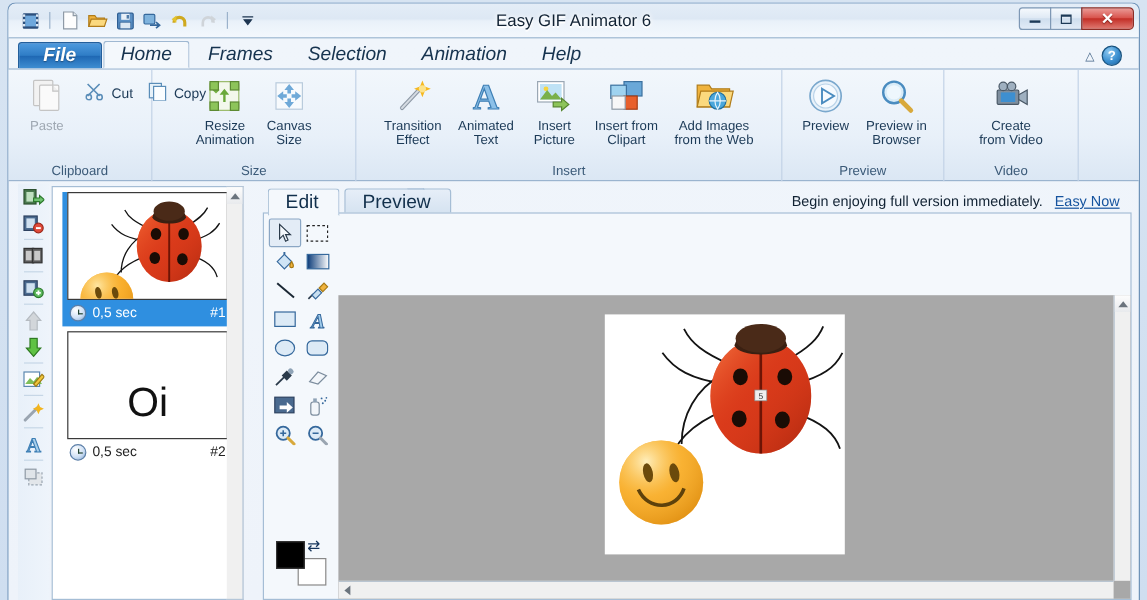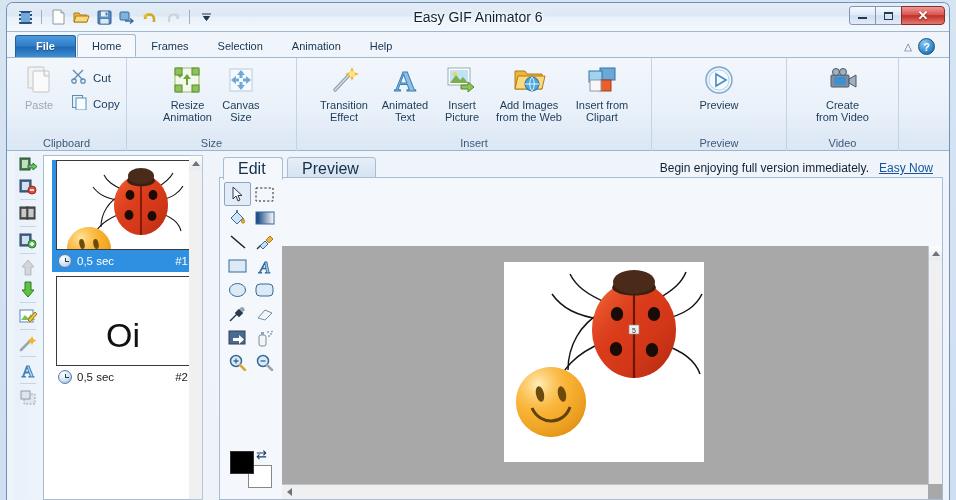--- a/index.html
+++ b/index.html
@@ -83,25 +83,26 @@
 
   
   #ribbon-tabs {
     position: absolute; left: 0; top: 29px; right: 0; height: 25px;
     display: flex; align-items: flex-end;
     z-index: 4;
   }
   .rtab {
     height: 21px; line-height: 20px;
     padding: 0 14px;
-    font-size: 11px; color: #16334f;
+    font-size: 16px; color: #16334f;
     margin-right: 1px;
     border-radius: 3px 3px 0 0;
     position: relative;
     white-space: nowrap;
+    font-style: italic;
   }
   .rtab.file {
     background: linear-gradient(to bottom,#4e9ade 0%, #2f7dc6 48%, #1f68b4 52%, #3e8ed2 100%);
     color: #fff;
     height: 22px; line-height: 21px;
     border: 1px solid #235f9c;
     border-bottom: none;
     margin-left: 8px;
     padding: 0 20px;
     font-weight: 600;
@@ -156,21 +157,21 @@
   }
   .rbtn .ico { height: 34px; display: flex; align-items: center; justify-content: center; }
   .rbtn .lbl {
     font-size: 11px; color: #1c3a57; text-align: center; line-height: 12px;
     margin-top: 2px; white-space: pre-line;
   }
   .rbtn.disabled .lbl { color: #9fa8b2; }
 
   
   .clip-wrap { display: flex; align-items: flex-start; }
-  .clip-small { display: flex; flex-direction: column; padding-top: 4px; }
+  .clip-small { display: flex; flex-direction: row; padding-top: 4px; }
   .clip-small-btn { display:flex; align-items:center; gap: 5px; padding: 3px 6px; border-radius:3px; }
   .clip-small-btn .lbl2 { font-size: 11.5px; color: #1c3a57; }
 
   
   #main { position: absolute; left: 0; top: 148px; right: 0; bottom: 0; }
 
   
   #frame-tools {
     position: absolute; left: 8px; top: 2px; width: 26px; bottom: 0;
     background: linear-gradient(to right,#e8f0f9 0%,#eef4fb 100%);
@@ -493,59 +494,70 @@
                 <rect x="2" y="4" width="22" height="17" fill="#fff" stroke="#9aa7b4"></rect>
                 <rect x="4" y="6" width="18" height="13" fill="#bfe2f5"></rect>
                 <circle cx="9" cy="10" r="2" fill="#f6d43f"></circle>
                 <path d="M4 19 l6 -8 4 5 3 -3 5 6z" fill="#79b04a"></path>
                 <path d="M15 21 h7 v-3 l6 5 -6 5 v-3 h-7z" fill="#8dc45a" stroke="#56862f"></path>
               </svg>
             </span>
             <span class="lbl">Insert
 Picture</span>
           </div>
+          <div class="rbtn" style="min-width:66px">
+            <span class="ico">
+              <svg width="32" height="32" viewBox="0 0 32 32">
+                <rect x="14" y="4" width="15" height="12" fill="#6aa8d8" stroke="#3b719f"></rect>
+                <rect x="3" y="7" width="13" height="11" fill="#9fd3f0" stroke="#3b719f"></rect>
+                <rect x="14" y="16" width="11" height="11" fill="#e8602c" stroke="#a53d15"></rect>
+                <rect x="4" y="16" width="11" height="11" fill="#f7f7f7" stroke="#8e9aa6"></rect>
+              </svg>
+            </span>
+            <span class="lbl">Insert from
+Clipart</span>
+          </div>
           <div class="rbtn" style="min-width:80px">
             <span class="ico">
               <svg width="34" height="32" viewBox="0 0 34 32">
                 <path d="M3 7 H13 L15 10 H30 V25 H3 Z" fill="#f0b33d" stroke="#b07c1a"></path>
                 <path d="M6 12 H33 L30 25 H3 Z" fill="#fbd97e" stroke="#b07c1a"></path>
                 <circle cx="20" cy="20" r="7" fill="#4aa7dc" stroke="#1f6e9e"></circle>
                 <path d="M13 20 h14 M20 13 c3 4 3 10 0 14 c-3 -4 -3 -10 0 -14z" fill="none" stroke="#e8f4fc" stroke-width="1"></path>
               </svg>
             </span>
             <span class="lbl">Add Images
 from the Web</span>
           </div>
-          <div class="rbtn" style="min-width:66px">
-            <span class="ico">
-              <svg width="32" height="32" viewBox="0 0 32 32">
-                <rect x="14" y="4" width="15" height="12" fill="#6aa8d8" stroke="#3b719f"></rect>
-                <rect x="3" y="7" width="13" height="11" fill="#9fd3f0" stroke="#3b719f"></rect>
-                <rect x="14" y="16" width="11" height="11" fill="#e8602c" stroke="#a53d15"></rect>
-                <rect x="4" y="16" width="11" height="11" fill="#f7f7f7" stroke="#8e9aa6"></rect>
-              </svg>
-            </span>
-            <span class="lbl">Insert from
-Clipart</span>
-          </div>
         </div>
         <div class="rgroup-label">Insert</div>
       </div>
 
       <div class="rgroup" style="width:135px">
         <div class="rgroup-items" style="justify-content:center">
           <div class="rbtn" style="min-width:56px">
             <span class="ico">
               <svg width="32" height="32" viewBox="0 0 32 32">
                 <circle cx="16" cy="16" r="13" fill="#e8f2fa" stroke="#7aa8cd" stroke-width="1.4"></circle>
                 <circle cx="16" cy="16" r="10" fill="#f5fafe" stroke="#b9d3e8"></circle>
                 <path d="M13 10 L23 16 L13 22 Z" fill="none" stroke="#4a8cc0" stroke-width="1.6"></path>
               </svg>
             </span>
             <span class="lbl">Preview</span>
+          </div>
+          <div class="rbtn" style="min-width:62px">
+            <span class="ico">
+              <svg width="32" height="32" viewBox="0 0 32 32">
+                <circle cx="14" cy="13" r="9" fill="#d9ecf8" stroke="#4a8cc0" stroke-width="2"></circle>
+                <circle cx="14" cy="13" r="6" fill="#eef7fd"></circle>
+                <path d="M20 20 L28 28" stroke="#d8a93c" stroke-width="4" stroke-linecap="round"></path>
+              </svg>
+            </span>
+            <span class="lbl">Preview in
+Browser</span>
           </div>
         </div>
         <div class="rgroup-label">Preview</div>
       </div>
 
       <div class="rgroup" style="width:112px">
         <div class="rgroup-items" style="justify-content:center">
           <div class="rbtn" style="min-width:70px">
             <span class="ico">
               <svg width="34" height="30" viewBox="0 0 34 30">

